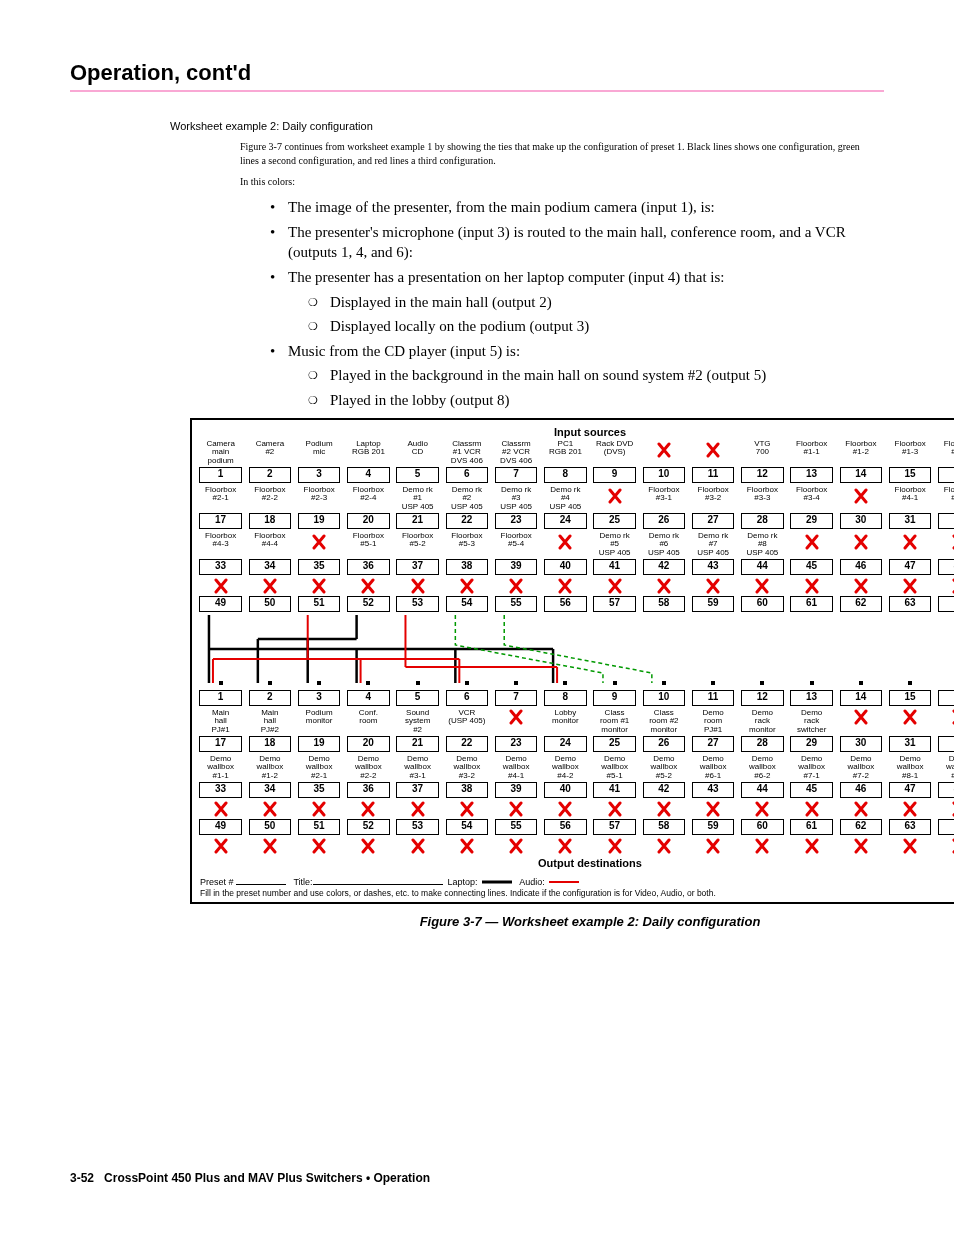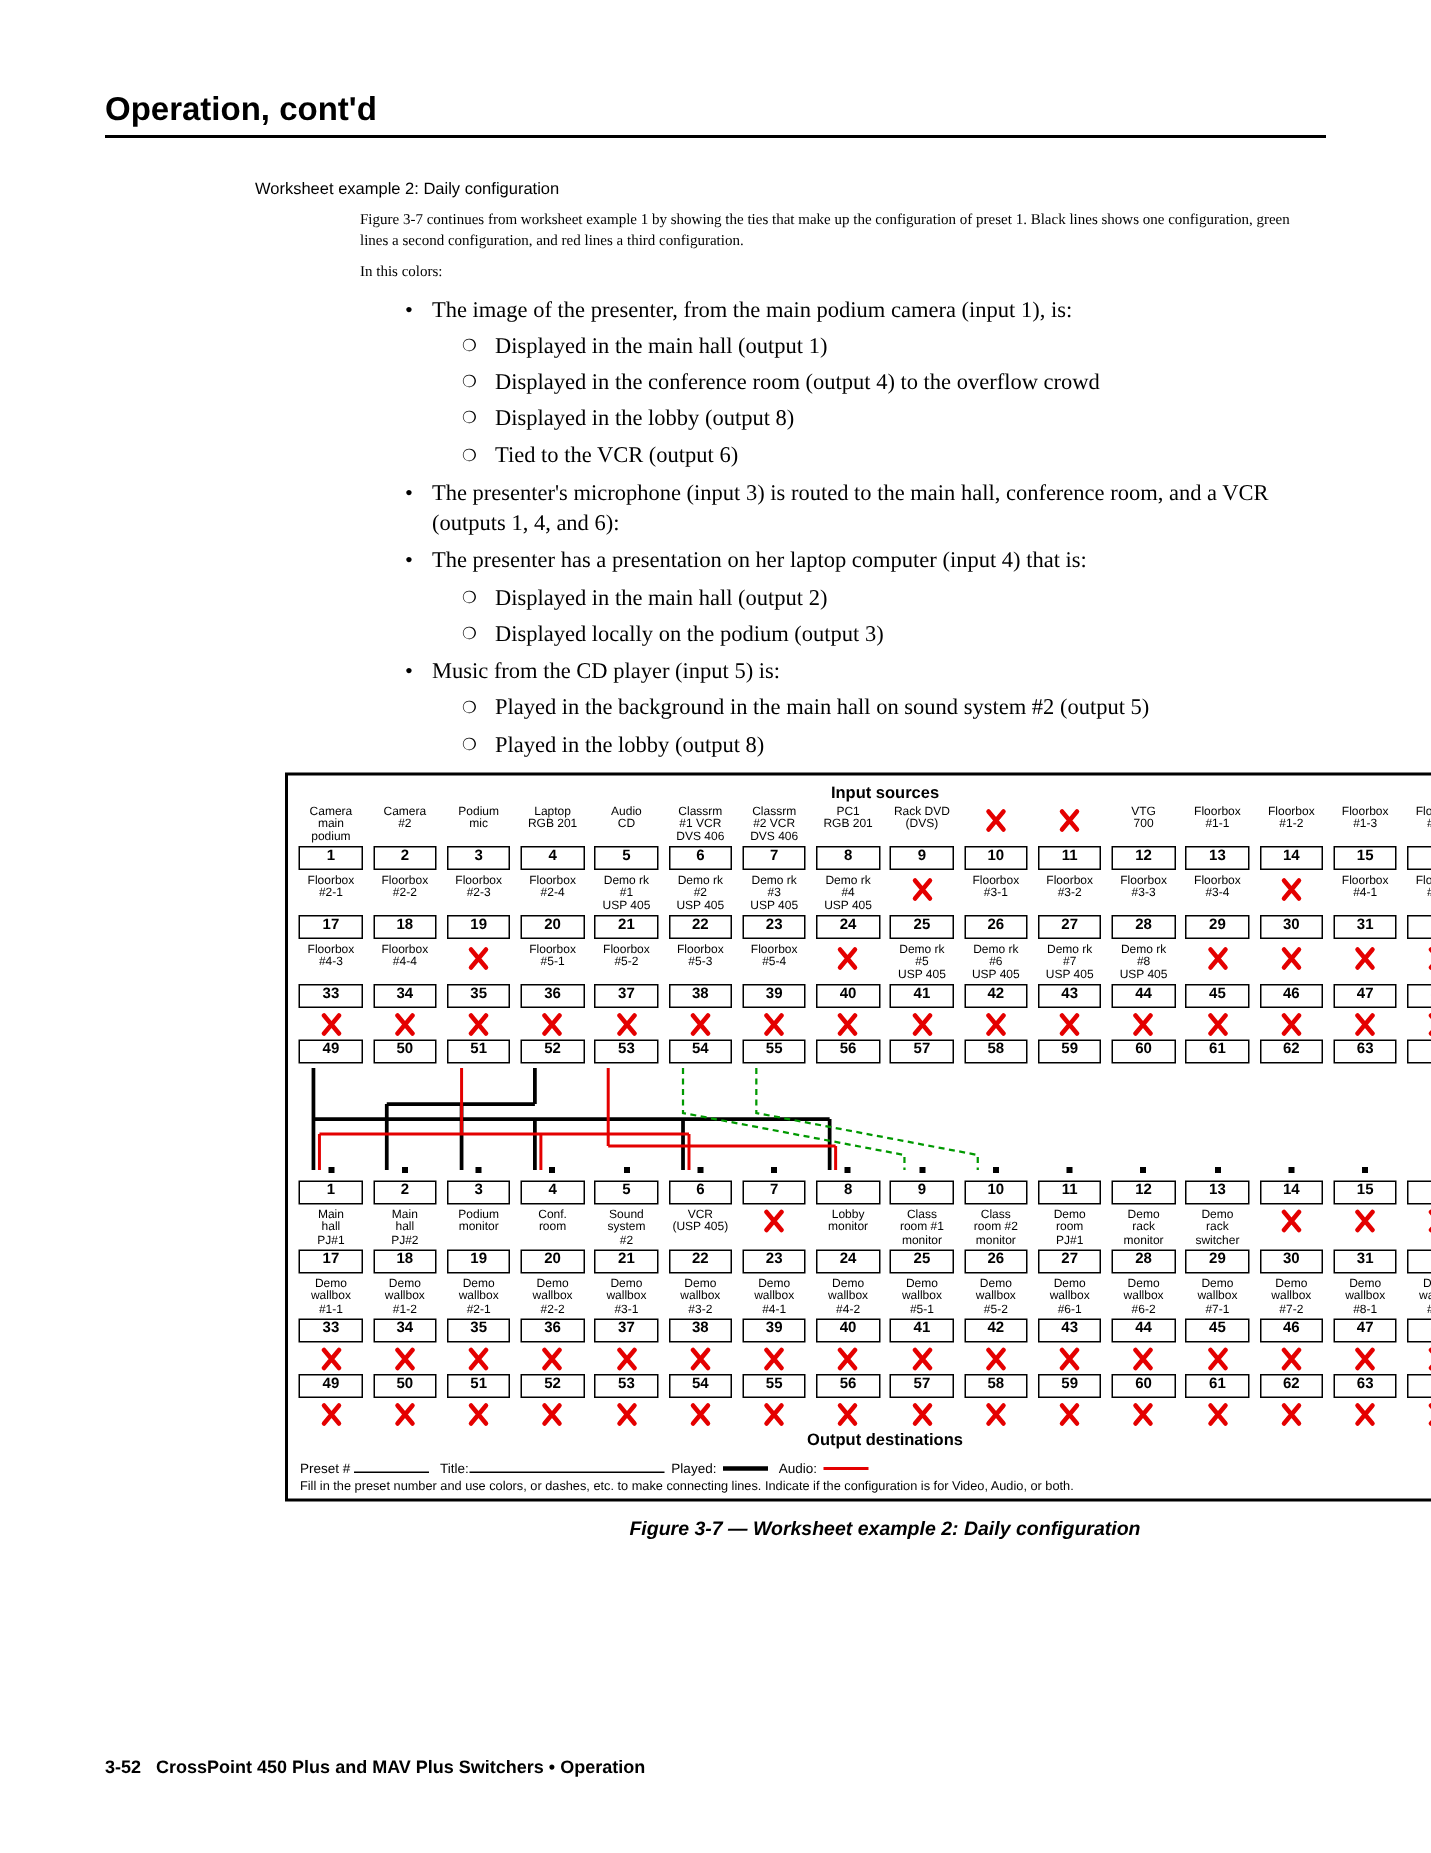--- a/index.html
+++ b/index.html
@@ -3,21 +3,21 @@
 <meta charset="utf-8">
 <style>
   html,body { margin:0; padding:0; background:#fff; color:#000; font-family:"Times New Roman",serif; }
   .page {
     width:954px; height:1235px; position:relative; box-sizing:border-box;
     padding:60px 70px 50px 70px;
   }
   .running-title {
     font-family:Verdana,Geneva,sans-serif;
     font-weight:bold; font-size:22px; padding-bottom:4px;
-    border-bottom:2px solid #000000;
+    border-bottom:2px solid #f9a8d4;
     margin-bottom:28px;
   }
   .sect-head {
     font-family:Verdana,Geneva,sans-serif;
     font-weight:normal; font-size:11px; margin:0 0 8px 100px;
   }
   .body-text { font-size:10px; line-height:1.35; margin:0 20px 8px 170px; }
   ul.bul { margin:4px 20px 6px 200px; padding:0; list-style:none; }
   ul.bul > li { font-size:15px; line-height:1.35; margin-bottom:5px; position:relative; padding-left:18px;}
   ul.bul > li:before { content:"•"; position:absolute; left:0; top:0;}
@@ -67,26 +67,20 @@
 <div class="page">
 
 <div class="running-title">Operation, cont'd</div>
 
 <div class="sect-head">Worksheet example 2: Daily configuration</div>
 <p class="body-text">Figure 3-7 continues from worksheet example 1 by showing the ties that make up the configuration of preset 1.  Black lines shows one configuration, green lines a second configuration, and red lines a third configuration.</p>
 <p class="body-text">In this colors:</p>
 
 <ul class="bul">
   <li><span>The image of the presenter, from the main podium camera (input 1), is:</span>
-    <ul class="sub">
-      <li>Displayed in the main hall (output 1)</li>
-      <li>Displayed in the conference room (output 4) to the overflow crowd</li>
-      <li>Displayed in the lobby (output 8)</li>
-      <li>Tied to the VCR (output 6)</li>
-    </ul>
   </li>
   <li>The presenter's microphone (input 3) is routed to the main hall, conference room, and a VCR (outputs 1, 4, and 6):</li>
   <li><span>The presenter has a presentation on her laptop computer (input 4) that is:</span>
     <ul class="sub">
       <li>Displayed in the main hall (output 2)</li>
       <li>Displayed locally on the podium (output 3)</li>
     </ul>
   </li>
   <li><span>Music from the CD player (input 5) is:</span>
     <ul class="sub">
@@ -913,21 +907,21 @@
               <path style="stroke:#E40000" d="M3 2 L13 14 M13 2 L3 14"></path>
             </svg></div>
         </div>
       </div>
 
   <div class="sec-title" style="margin-top:2px">Output destinations</div>
 
   <div class="prow">
     <span>Preset #</span> <span class="uline"></span>&nbsp;&nbsp;
     <span>Title:</span><span class="uline lg"></span>&nbsp;
-    <span>Played:</span>
+    <span>Laptop:</span>
     <svg width="34" height="8">
           <line x1="2" y1="4" x2="32" y2="4" stroke="#000" stroke-width="3"></line>
         </svg>
     &nbsp;<span>Audio:</span>
     <svg width="34" height="8">
           <line x1="2" y1="4" x2="32" y2="4" stroke="#E40000" stroke-width="2"></line>
         </svg>
   </div>
   <div class="hint">Fill in the preset number and use colors, or dashes, etc. to make connecting lines.  Indicate if the configuration is for Video, Audio, or both.</div>
 </div>

